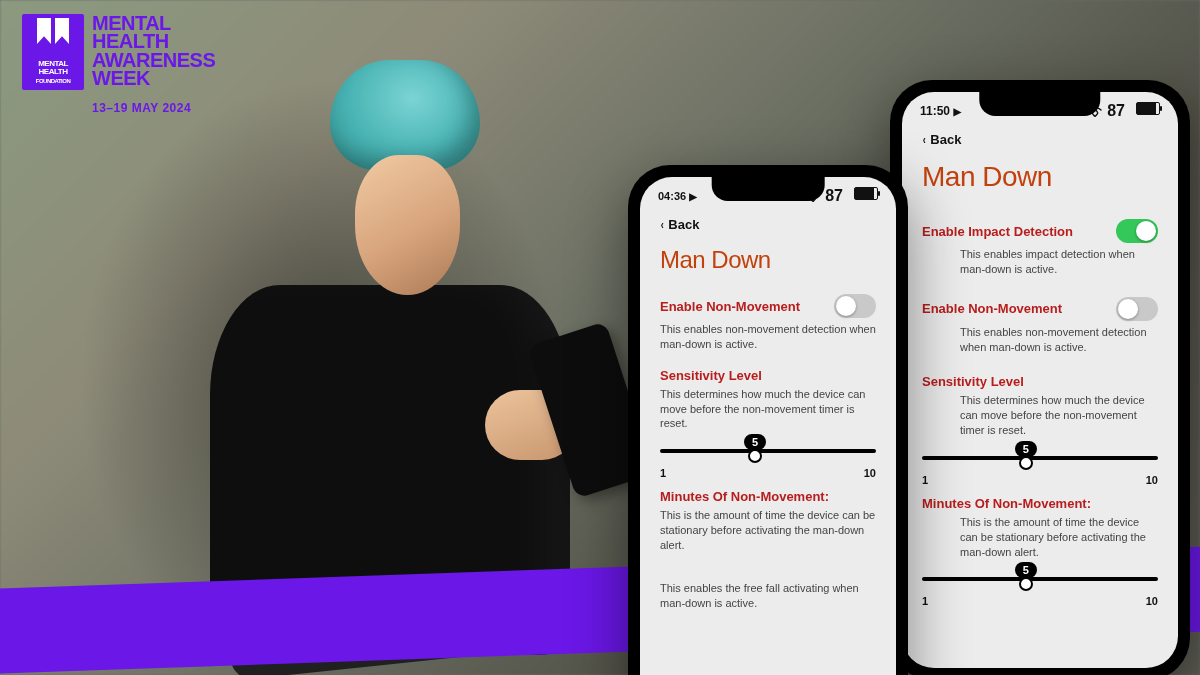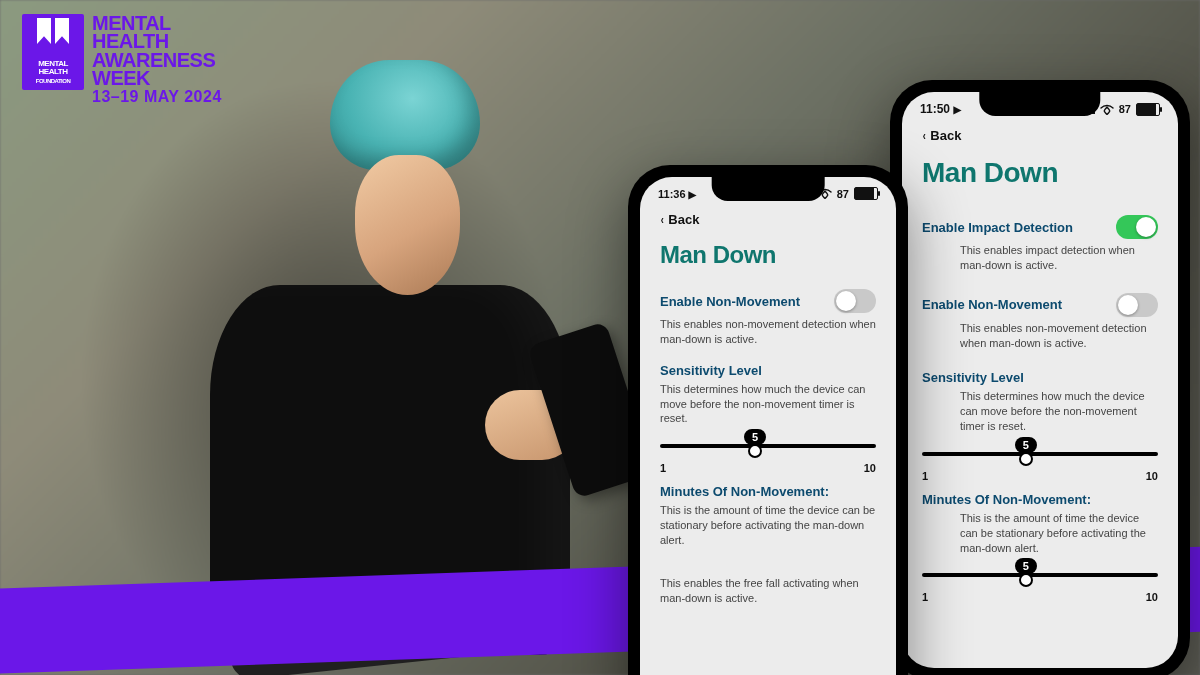--- a/index.html
+++ b/index.html
@@ -126,21 +126,21 @@
 .mhf-ribbon .m {
   display: flex; gap: 4px; margin-bottom: auto;
 }
 .mhf-ribbon .m span {
   width: 14px; height: 26px;
   background: #fff;
   clip-path: polygon(0 0, 100% 0, 100% 100%, 50% 70%, 0 100%);
 }
 .mhf-text { display:flex; flex-direction:column; }
 .mhf-text span { line-height:.92; font-size:20px; font-family: Impact, "Arial Black", sans-serif; }
-.mhf-text .dates { font-size:16px; margin-top:2px; letter-spacing:.5px; }
+.mhf-text .dates { font-size:12px; margin-top:15px; letter-spacing:.5px; }
 
 
 .phone {
   position: absolute;
   background: #000;
   border-radius: 42px;
   box-shadow: 0 20px 60px rgba(0,0,0,.45);
   padding: 12px;
   box-sizing: border-box;
 }
@@ -169,21 +169,21 @@
   font-weight: 700;
   color: #111;
 }
 .status-right { display:flex; align-items:center; gap:5px; }
 .sig-bars { display:flex; gap:1px; align-items:flex-end;}
 .sig-bars span { width:3px; background:#111;}
 .sig-bars span:nth-child(1){height:4px}
 .sig-bars span:nth-child(2){height:6px}
 .sig-bars span:nth-child(3){height:8px}
 .sig-bars span:nth-child(4){height:10px}
-.batt-wrap { display:flex; align-items:center; gap:5px; font-size:11px;}
+.batt-wrap { display:flex; gap:11px; font-size:16px;}
 .batt { width:22px; height:11px; border:1px solid #111; border-radius:2px; position:relative;}
 .batt::after{content:"";position:absolute;right:-3px;top:3px;width:2px;height:5px;background:#111;border-radius:1px;}
 .batt-fill{width:86%;height:100%;background:#111;}
 
 .phone .screen-content {
   padding: 2px 20px 20px;
   box-sizing: border-box;
   color: #222;
 }
 .back-row {
@@ -191,34 +191,34 @@
   align-items:center;
   gap:4px;
   font-size:13px;
   font-weight:600;
   color:#111;
   padding:6px 0 10px;
 }
 h1.page-title {
   margin: 4px 0 24px;
   font-size: 26px;
-  font-weight: 700;
+  font-weight: 400;
   letter-spacing: -.5px;
-  color:#0f766e;
+  color:#c2410c;
 }
 .setting-row {
   display:flex;
   justify-content:space-between;
   align-items:center;
   gap:10px;
 }
 .setting-label{
   font-size:13px;
   font-weight:700;
-  color:#0c4a6e;
+  color:#b91c1c;
 }
 .setting-desc{
   font-size:11px;
   line-height:1.35;
   color:#444;
   margin:4px 0 16px;
 }
 
 
 .toggle {
@@ -279,21 +279,21 @@
     <span>AWARENESS</span>
     <span>WEEK</span>
     <span class="dates">13–19 MAY 2024</span>
   </div>
 </div>
 
 <div class="phone left">
   <div class="screen">
     <div class="notch"></div>
     <div class="status-bar">
-      <div><span>11:36</span> <span style="font-size:10px;">▶</span></div>
+      <div><span>04:36</span> <span style="font-size:10px;">▶</span></div>
       <div class="status-right">
         <div class="sig-bars">
             <span></span>
             <span></span>
             <span></span>
             <span></span>
           </div>
         <svg width="14" height="11" viewBox="0 0 14 11">
             <path d="M7 10.5c3.6-3.6 3.6-3.6 0-7.2-3.6 3.6-3.6 3.6 0 7.2z M1 4c3.3-3.3 8.7-3.3 12 0" stroke="#111" stroke-width="1.4" fill="none" stroke-linecap="round"></path>
           </svg>

